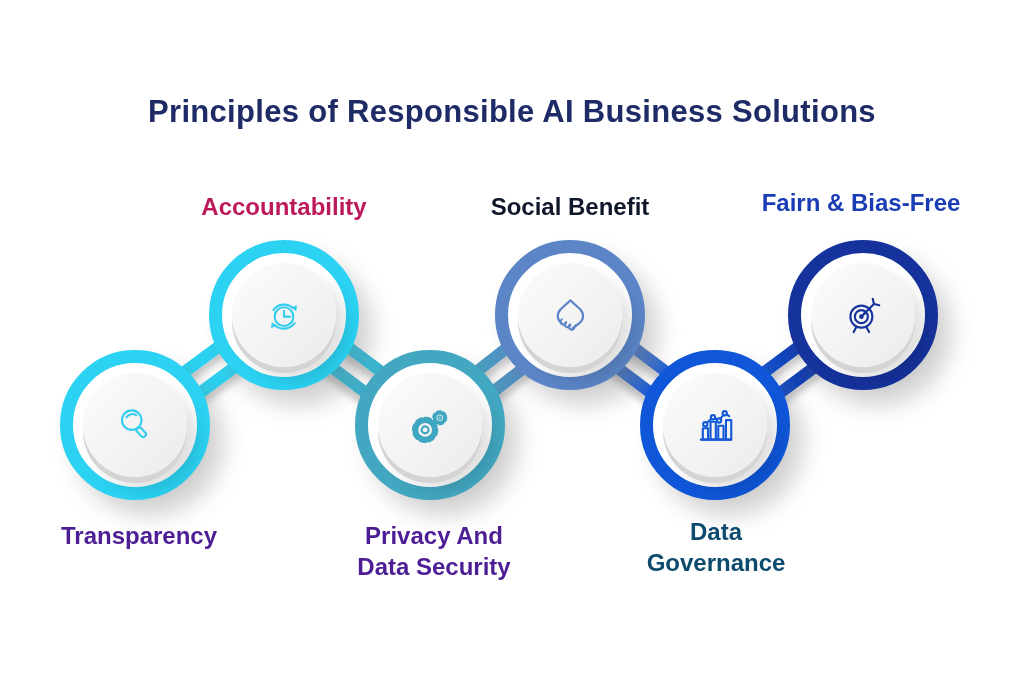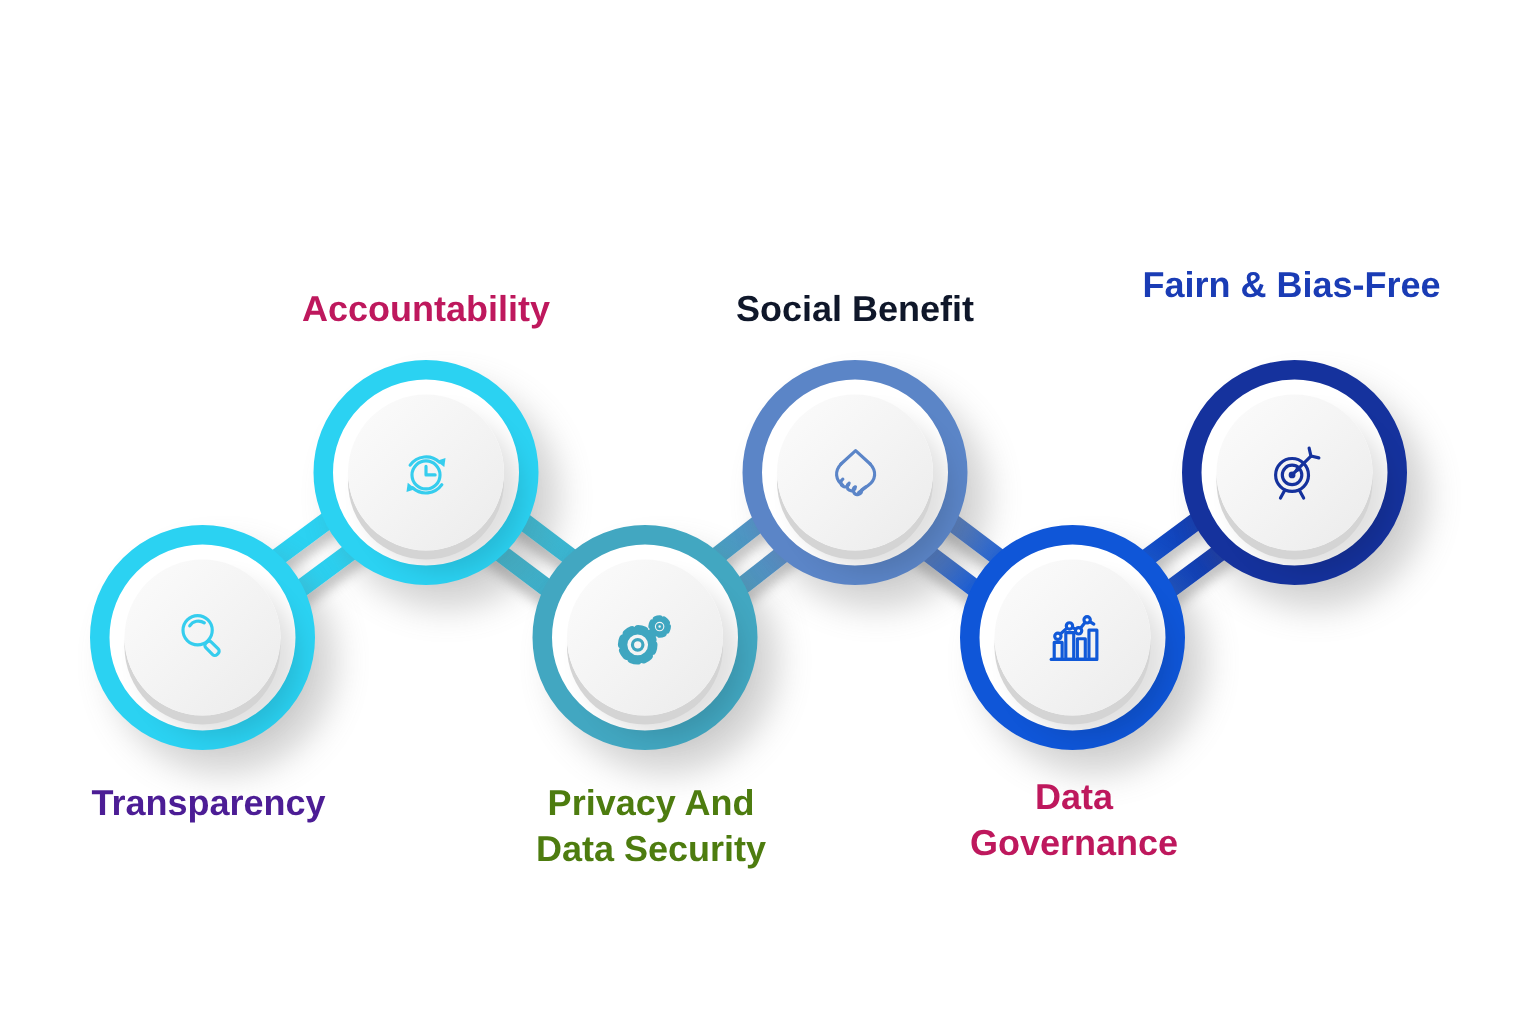--- a/index.html
+++ b/index.html
@@ -49,31 +49,32 @@
   .c3 .bar{background:linear-gradient(90deg,#5b85c7,#0f56d8);}
   .c4{left:754px;transform:rotate(-36.6deg);}
   .c4 .bar{background:linear-gradient(90deg,#0f56d8,#15329d);}
   
   .label{
     position:absolute;z-index:3;font-size:24px;font-weight:bold;text-align:center;
     white-space:pre-line;line-height:1.28;
   }
   .l0{left:9px;top:521px;width:260px;color:#4c1d95;}
   .l1{left:139px;top:192px;width:290px;color:#be185d;}
-  .l2{left:294px;top:521px;width:280px;color:#4d7c0f;}
+  .l2{left:294px;top:521px;width:280px;color:#4c1d95;}
   .l3{left:430px;top:192px;width:280px;color:#0f172a;}
-  .l4{left:576px;top:517px;width:280px;color:#be185d;}
-  .l5{left:706px;top:176px;width:310px;color:#1a3cb5;}
+  .l4{left:576px;top:517px;width:280px;color:#0c4a6e;}
+  .l5{left:706px;top:188px;width:310px;color:#1a3cb5;}
   svg{display:block;}
 </style>
 </head>
 <body>
 
 <div class="canvas">
 
+  <div class="title">Principles of Responsible AI Business Solutions</div>
 
   <div class="conn c0">
     <div class="bar t"></div>
     <div class="bar b"></div>
   </div>
   <div class="conn c1">
     <div class="bar t"></div>
     <div class="bar b"></div>
   </div>
   <div class="conn c2">

